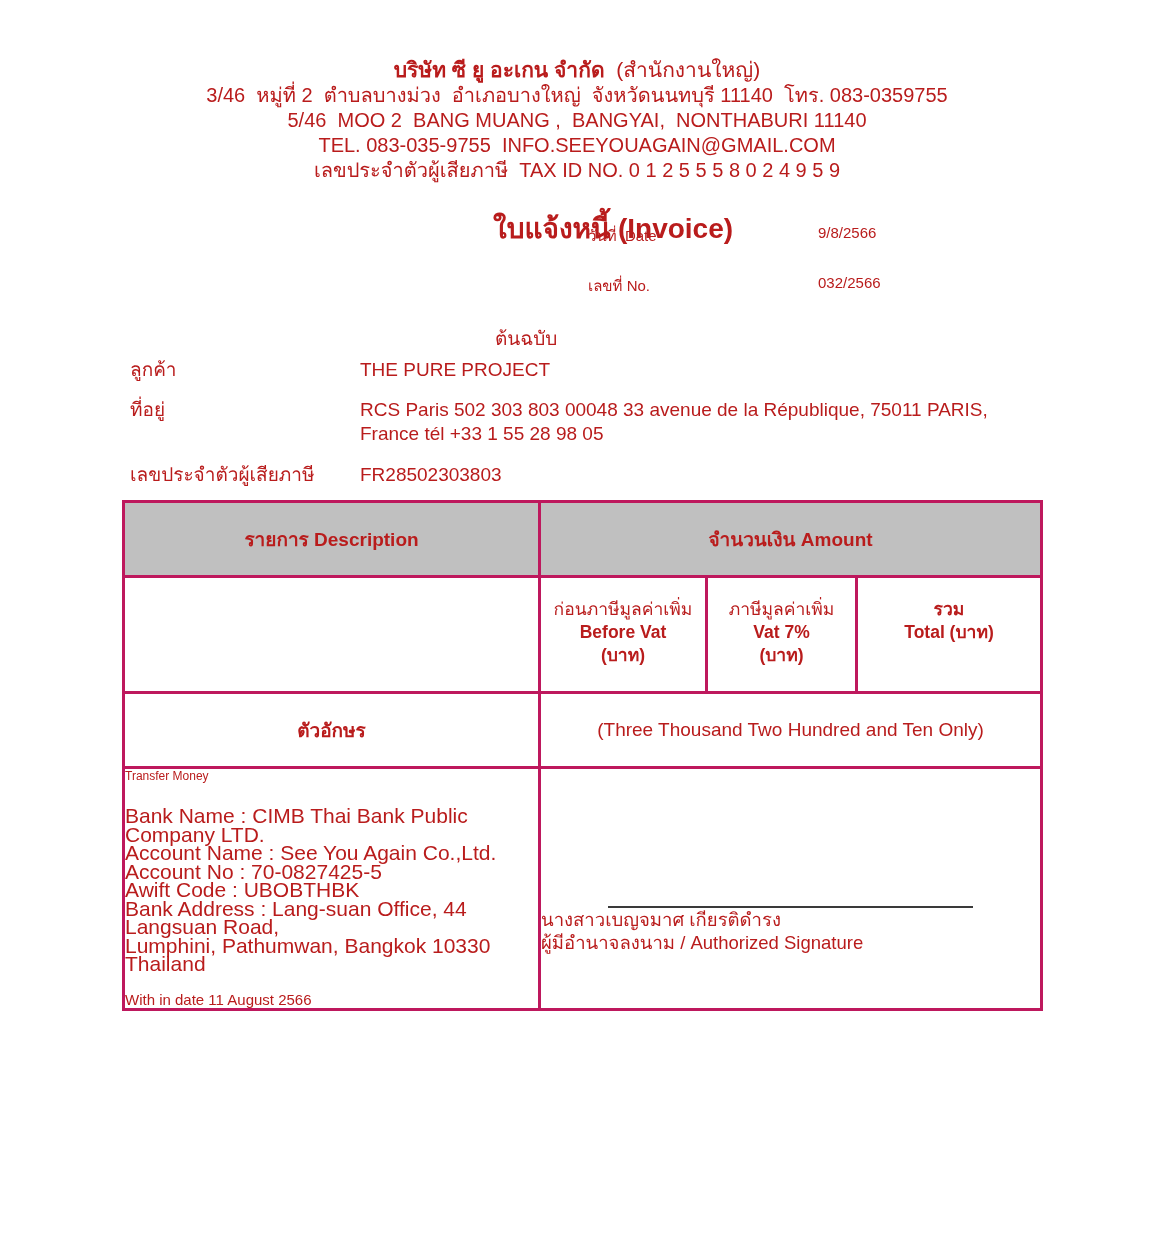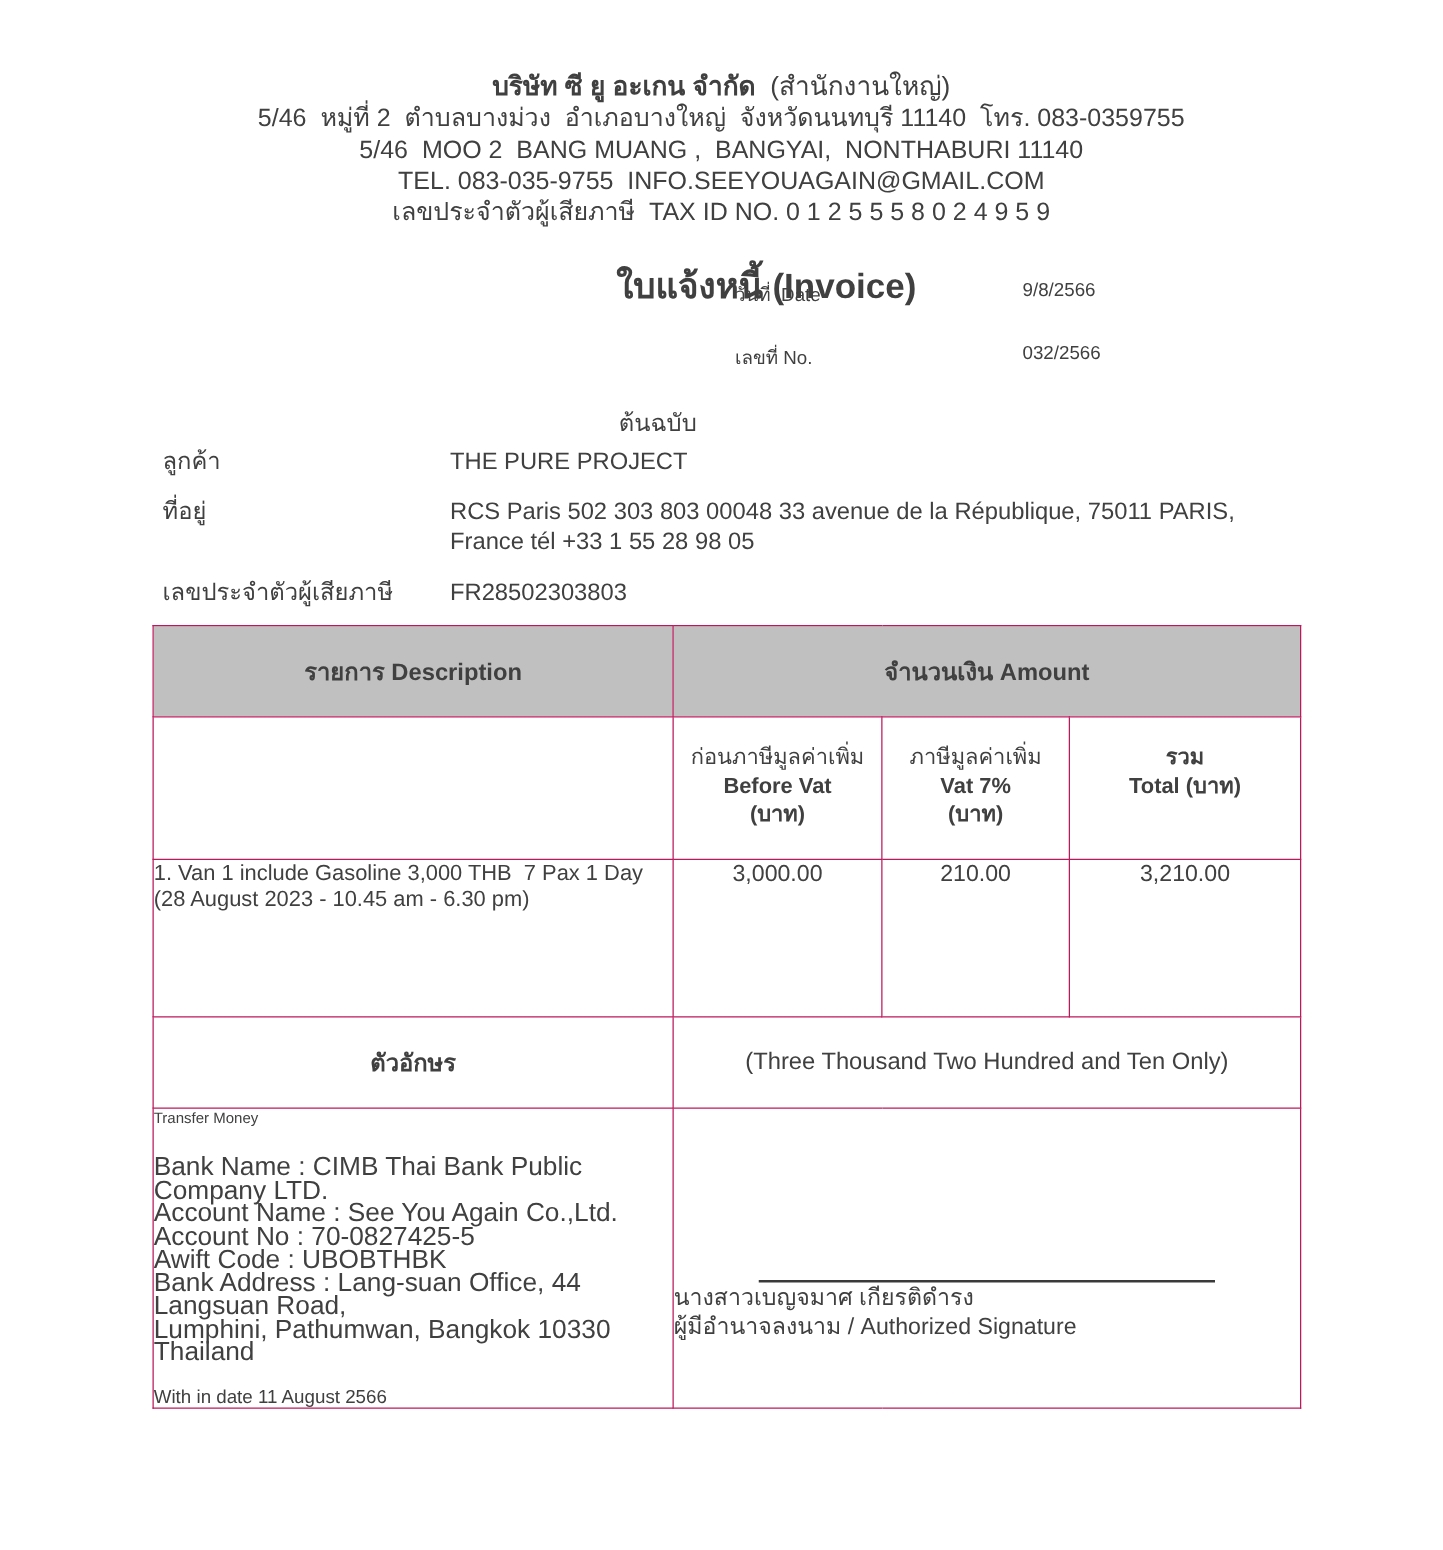--- a/index.html
+++ b/index.html
@@ -1,21 +1,21 @@
 <!DOCTYPE html>
 <html><head>
 <meta charset="utf-8">
 <style>
   html, body { margin: 0; padding: 0; background: #ffffff; }
   .page {
     position: relative;
     width: 1154px;
     height: 1240px;
     background: #ffffff;
-    color: #404040;
+    color: #b91c1c;
     font-family: "Liberation Sans", "DejaVu Sans", sans-serif;
     overflow: hidden;
   }
   .b { font-weight: bold; }
 
   
   .co {
     position: absolute;
     top: 57px; left: 0; width: 100%;
     text-align: center;
@@ -44,21 +44,21 @@
 
   
   table.inv {
     position: absolute;
     top: 500px; left: 122px;
     width: 918px;
     border-collapse: collapse;
     table-layout: fixed;
   }
   table.inv td {
-    border: 1px solid #be185d;
+    border: 3px solid #be185d;
     padding: 0;
     overflow: hidden;
   }
   tr.hdr td {
     height: 72px;
     background: #c0c0c0;
     text-align: center;
     vertical-align: middle;
     font-size: 19px;
     font-weight: bold;
@@ -111,21 +111,21 @@
   }
   .sig-name, .sig-role { font-size: 18.5px; line-height: 23px; }
 </style>
 </head>
 <body>
 
 <div class="page">
 
   <header class="co">
     <div class="co-line co-name-line"><span class="b">บริษัท ซี ยู อะเกน จำกัด</span><span>  </span><span>(สำนักงานใหญ่)</span></div>
-    <div class="co-line">5/46  หมู่ที่ 2  ตำบลบางม่วง  อำเภอบางใหญ่  จังหวัดนนทบุรี 11140  โทร. 083-0359755</div>
+    <div class="co-line">3/46  หมู่ที่ 2  ตำบลบางม่วง  อำเภอบางใหญ่  จังหวัดนนทบุรี 11140  โทร. 083-0359755</div>
     <div class="co-line">5/46  MOO 2  BANG MUANG ,  BANGYAI,  NONTHABURI 11140</div>
     <div class="co-line">TEL. 083-035-9755  INFO.SEEYOUAGAIN@GMAIL.COM</div>
     <div class="co-line">เลขประจำตัวผู้เสียภาษี  TAX ID NO. 0 1 2 5 5 5 8 0 2 4 9 5 9</div>
   </header>
 
   <div class="doc-title b">ใบแจ้งหนี้ (Invoice)</div>
 
   <div class="meta-row" style="top:224px">
     <span class="meta-label">วันที่  Date</span>
     <span class="meta-value">9/8/2566</span>
@@ -170,29 +170,20 @@
         </td>
         <td>
           <div>ภาษีมูลค่าเพิ่ม</div>
           <div class="b">Vat 7%</div>
           <div class="b">(บาท)</div>
         </td>
         <td>
           <div class="b">รวม</div>
           <div class="b">Total (บาท)</div>
         </td>
-      </tr>
-      <tr class="item">
-        <td class="desc">
-          <div>1. Van 1 include Gasoline 3,000 THB  7 Pax 1 Day</div>
-          <div>(28 August 2023 - 10.45 am - 6.30 pm)</div>
-        </td>
-        <td class="num">3,000.00</td>
-        <td class="num">210.00</td>
-        <td class="num">3,210.00</td>
       </tr>
       <tr class="words">
         <td class="b">ตัวอักษร</td>
         <td colspan="3">(Three Thousand Two Hundred and Ten Only)</td>
       </tr>
       <tr class="foot">
         <td class="pay">
           <div class="pay-title">Transfer Money</div>
           <div class="bank-lines">
             <div>Bank Name : CIMB Thai Bank Public Company LTD.</div>

